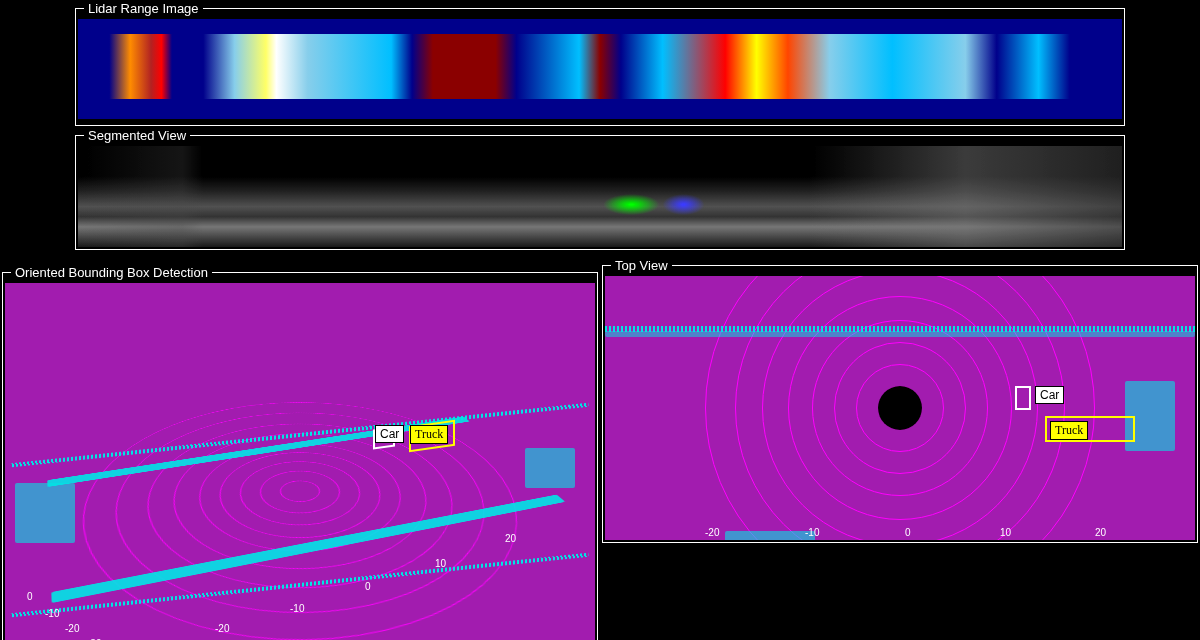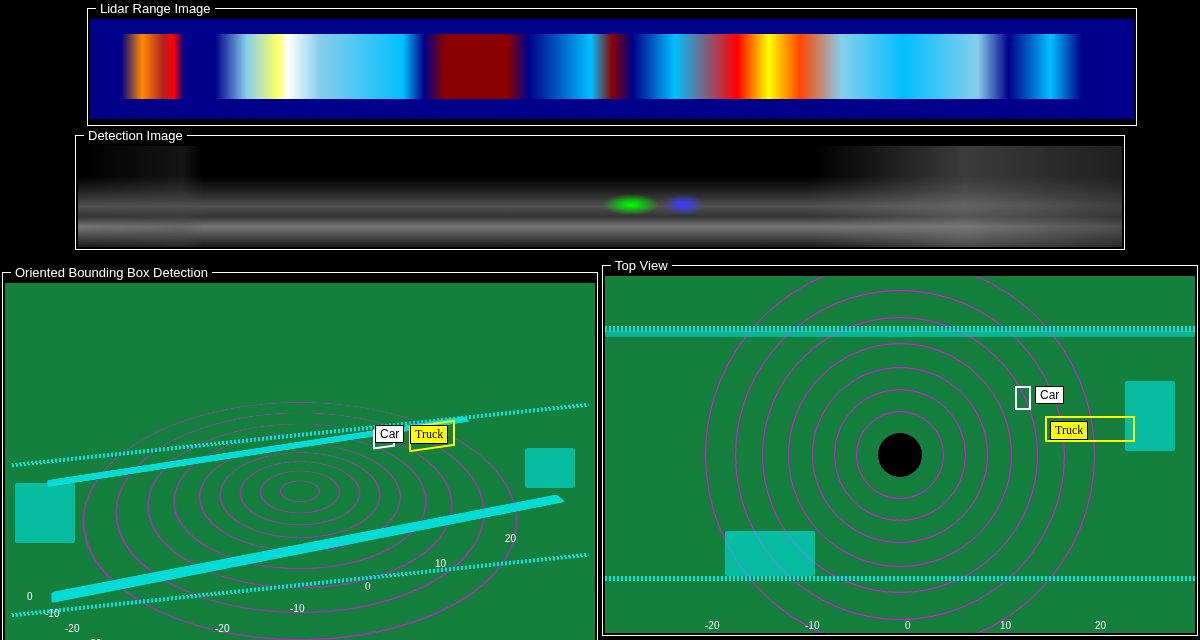--- a/index.html
+++ b/index.html
@@ -65,29 +65,29 @@
     filter: contrast(1.1);
   }
   .seg-img::after{
     content:"";
     position:absolute; inset:0;
     background:
       linear-gradient(90deg, transparent 0%, rgba(80,80,80,.3) 10%, transparent 12%,
                       transparent 70%, rgba(120,120,120,.5) 85%, rgba(60,60,60,.6) 100%);
   }
 
-  #panel-lidar { left: 75px; top: 8px; width: 1050px; height: 118px; margin-left: 12px; }
+  #panel-lidar { left: 75px; top: 8px; width: 1050px; height: 118px; }
   #panel-seg   { left: 75px; top: 135px; width: 1050px; height: 115px; }
   #panel-3d    { left: 2px;  top: 272px; width: 596px;  height: 373px; }
-  #panel-top   { left: 602px; top: 265px; width: 596px; height: 371px; }
+  #panel-top   { left: 602px; top: 265px; width: 596px; height: 278px; }
 
   .pc-canvas {
     position: absolute;
     inset: 10px 2px 2px 2px;
-    background: #15803d;
+    background: #a21caf;
     overflow: hidden;
   }
 
   .ring-set {
     position:absolute;
     border:1px solid #ff00ff;
     border-radius:50%;
   }
   .cyan-blob {
     position:absolute;
@@ -144,21 +144,21 @@
 <body>
 
 <div id="panel-lidar" class="panel">
   <div class="panel-title">Lidar Range Image</div>
   <div class="range-top-band"></div>
   <div class="range-img"></div>
   <div class="range-bot-band"></div>
 </div>
 
 <div id="panel-seg" class="panel">
-  <div class="panel-title">Detection Image</div>
+  <div class="panel-title">Segmented View</div>
   <div class="seg-img"></div>
 </div>
 
 <div id="panel-3d" class="panel">
   <div class="panel-title">Oriented Bounding Box Detection</div>
   <div class="pc-canvas">
     <div style="position:absolute; left:50%; top:58%; width:460px; height:220px; transform:translate(-50%,-50%) perspective(700px) rotateX(58deg) rotateZ(-18deg);">
       <div class="ring-set" style="left:calc(50% - 20px); top:calc(50% - 20px); width:40px; height:40px;"></div>
       <div class="ring-set" style="left:calc(50% - 40px); top:calc(50% - 40px); width:80px; height:80px;"></div>
       <div class="ring-set" style="left:calc(50% - 60px); top:calc(50% - 60px); width:120px; height:120px;"></div>

